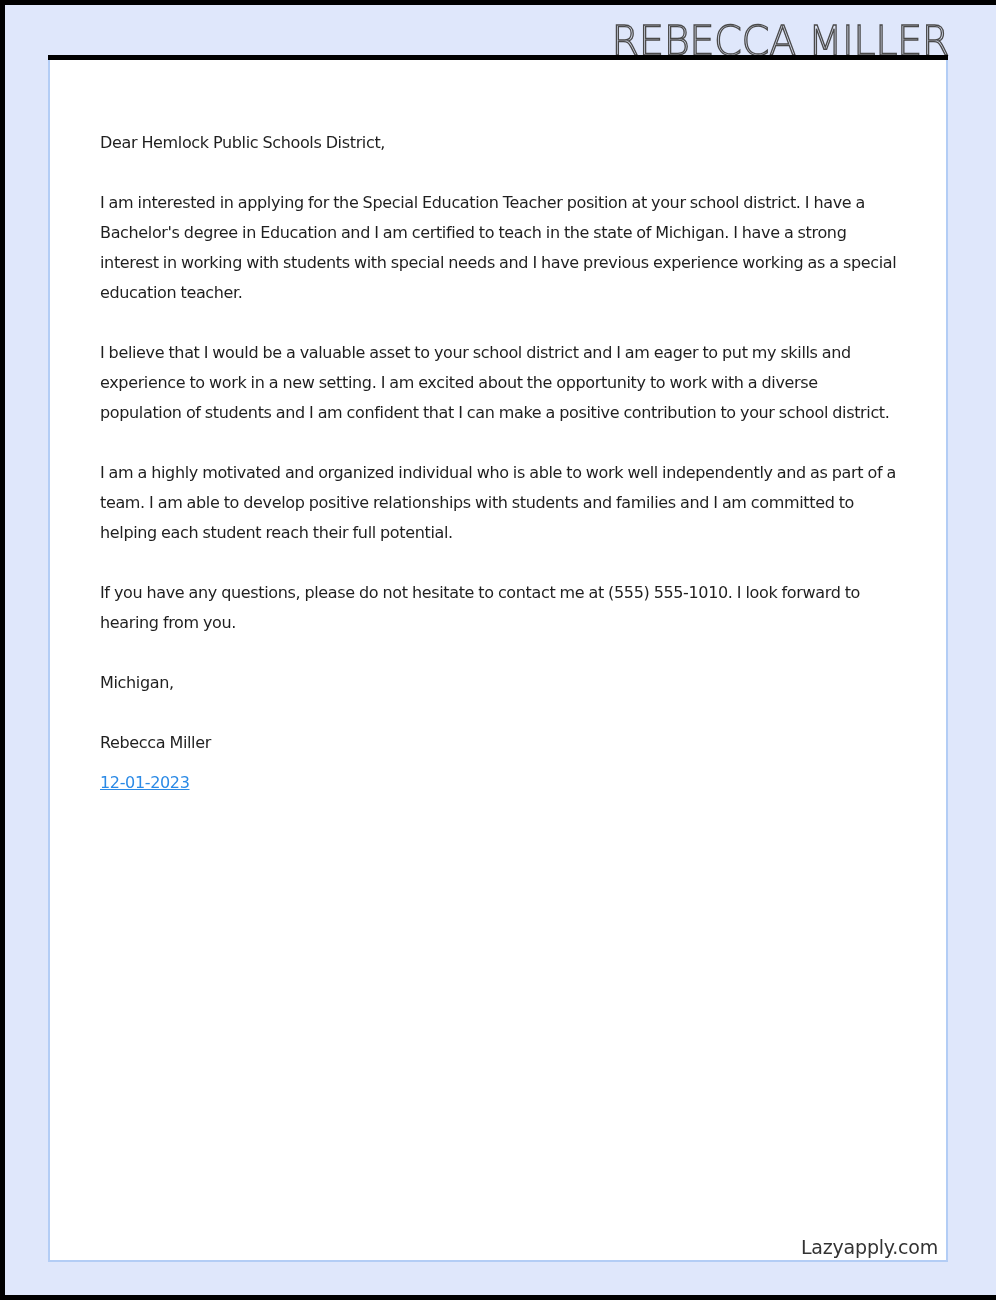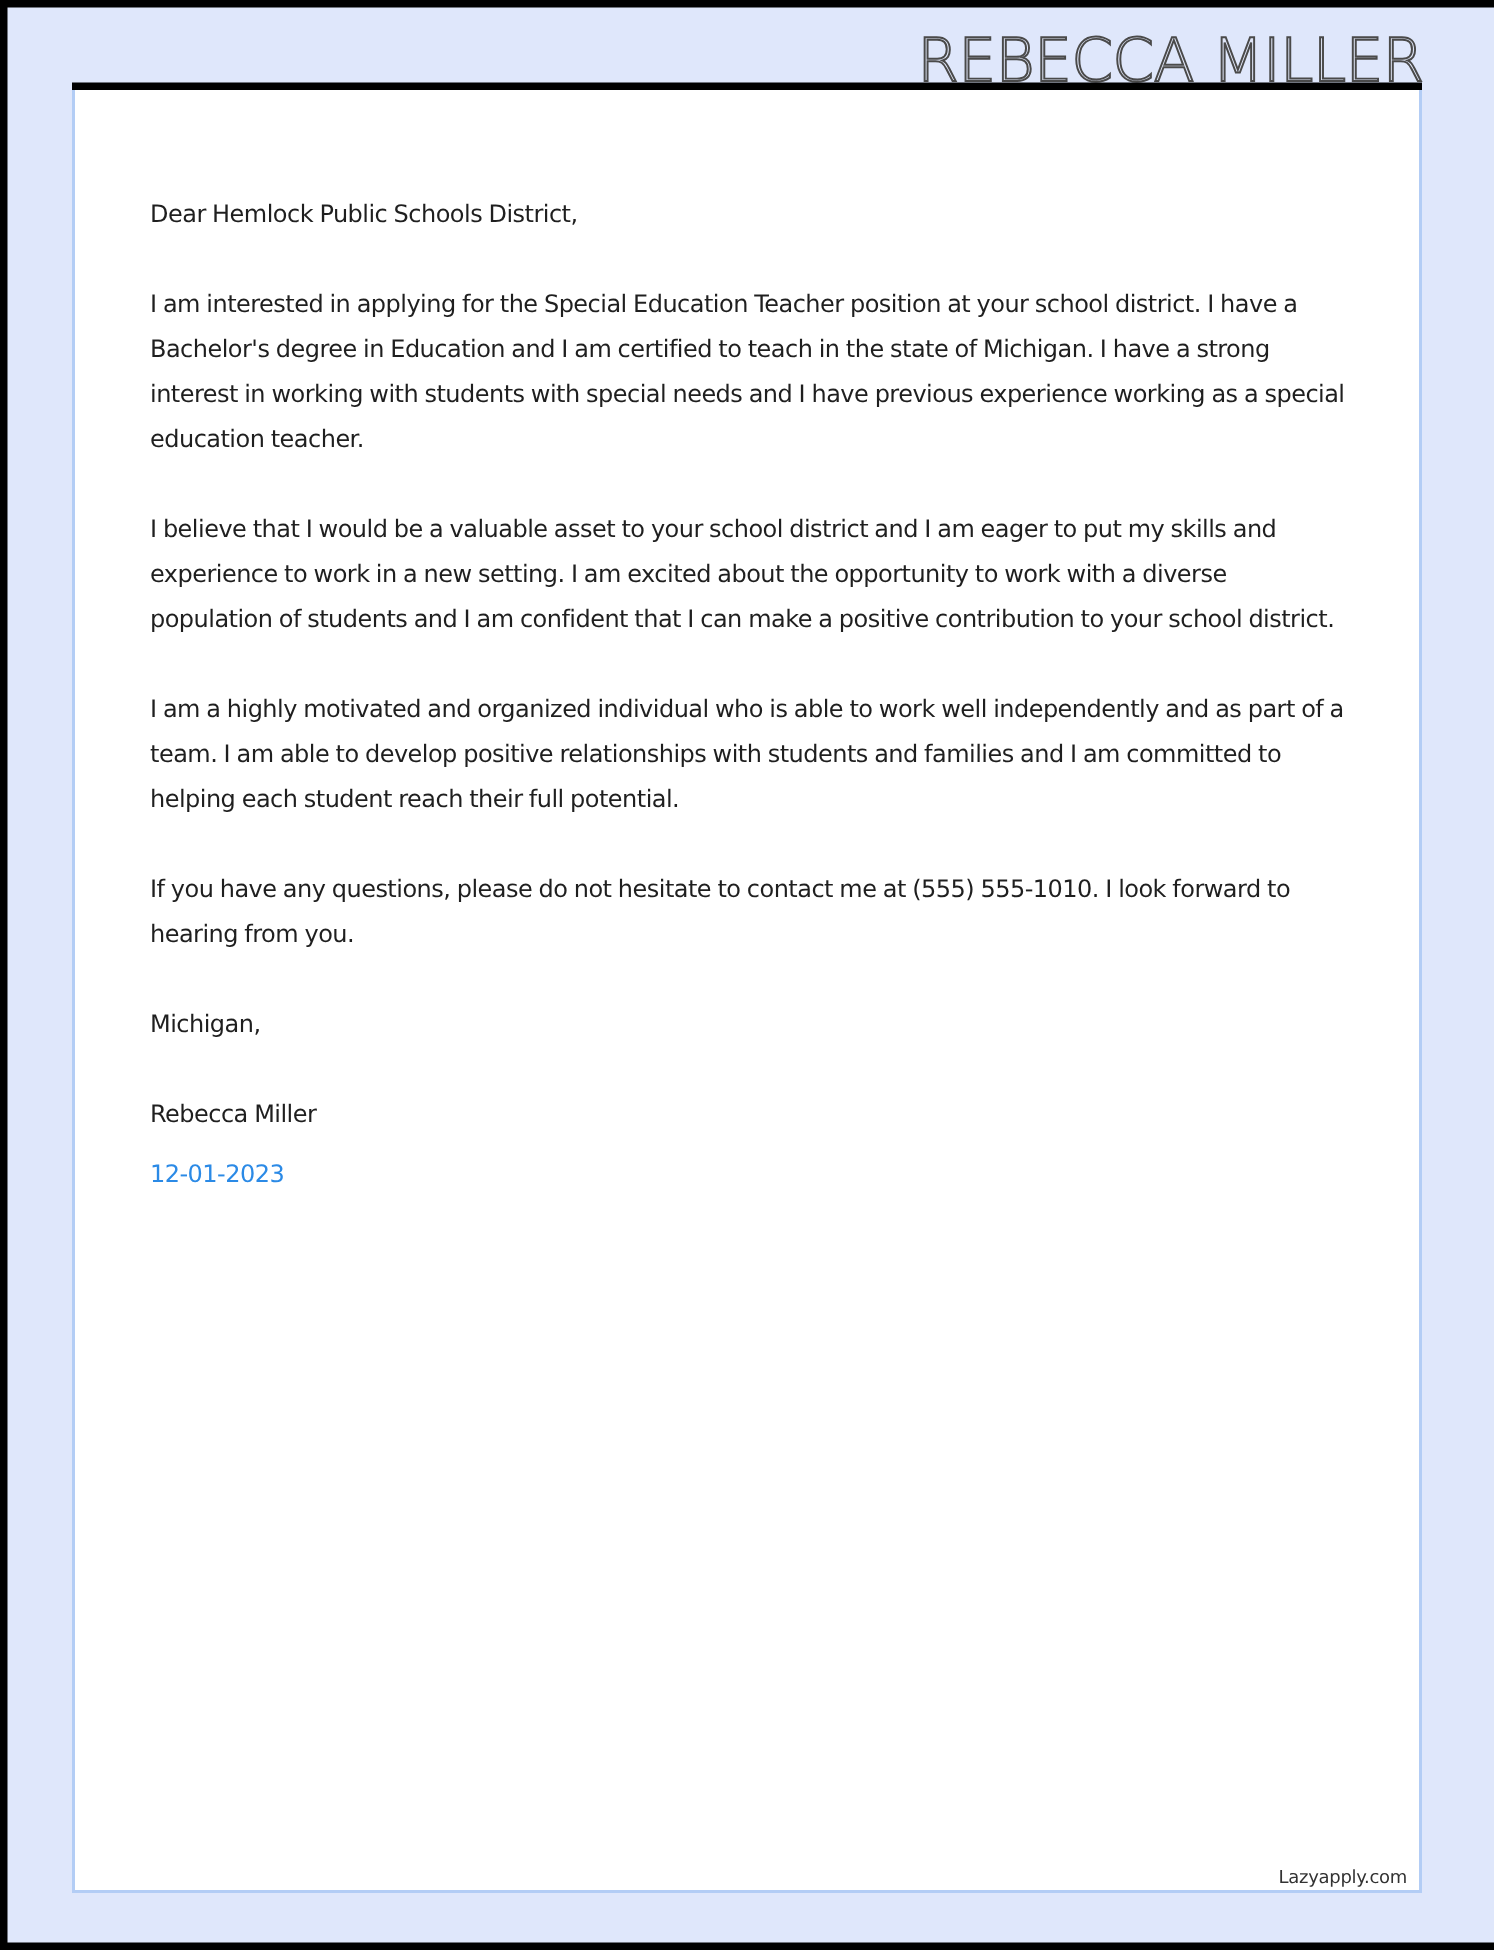--- a/index.html
+++ b/index.html
@@ -68,26 +68,27 @@
     }
     .letter p {
       margin: 0 0 30px 0;
     }
     .letter p.sig {
       margin-bottom: 10px;
     }
     .date {
       color: #2b8ae6;
       margin: 0;
+      text-decoration: underline;
     }
     .footer-brand {
       position: absolute;
       right: 8px;
       bottom: 2px;
-      font-size: 12px;
+      font-size: 19px;
       color: #333333;
       letter-spacing: -0.2px;
     }
   </style>
 </head>
 <body>
 
 <div class="frame">
   <div class="header-name">REBECCA MILLER</div>
   <div class="header-rule"></div>

